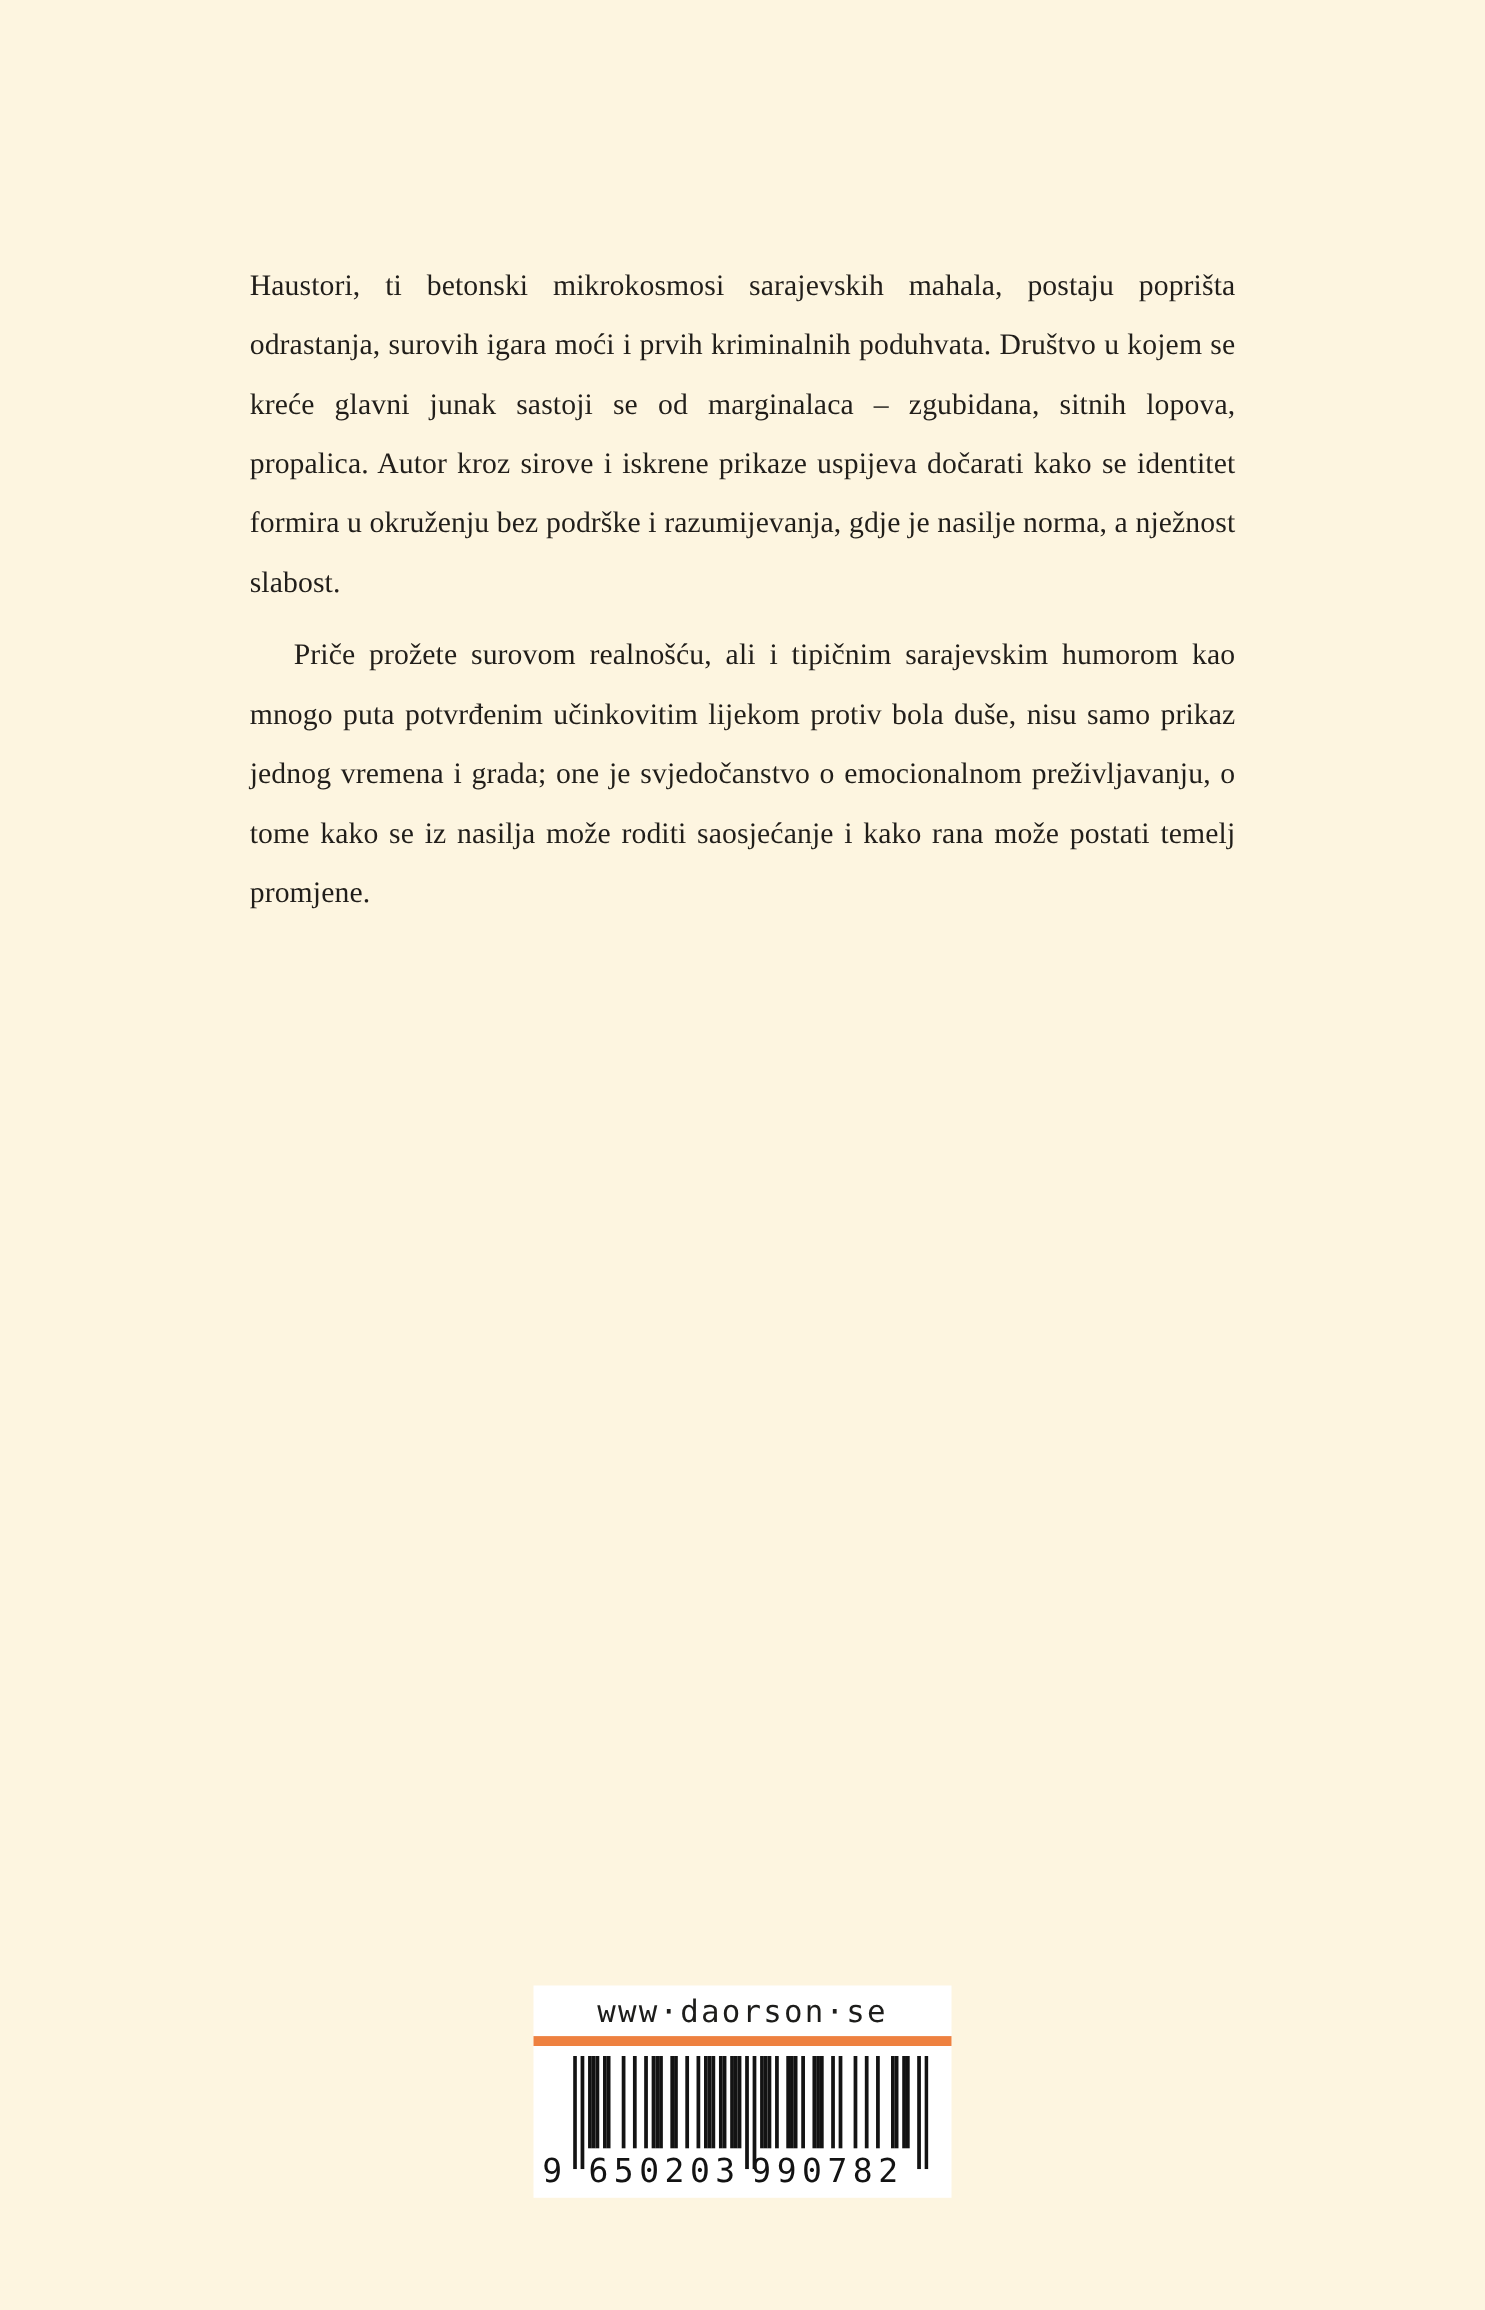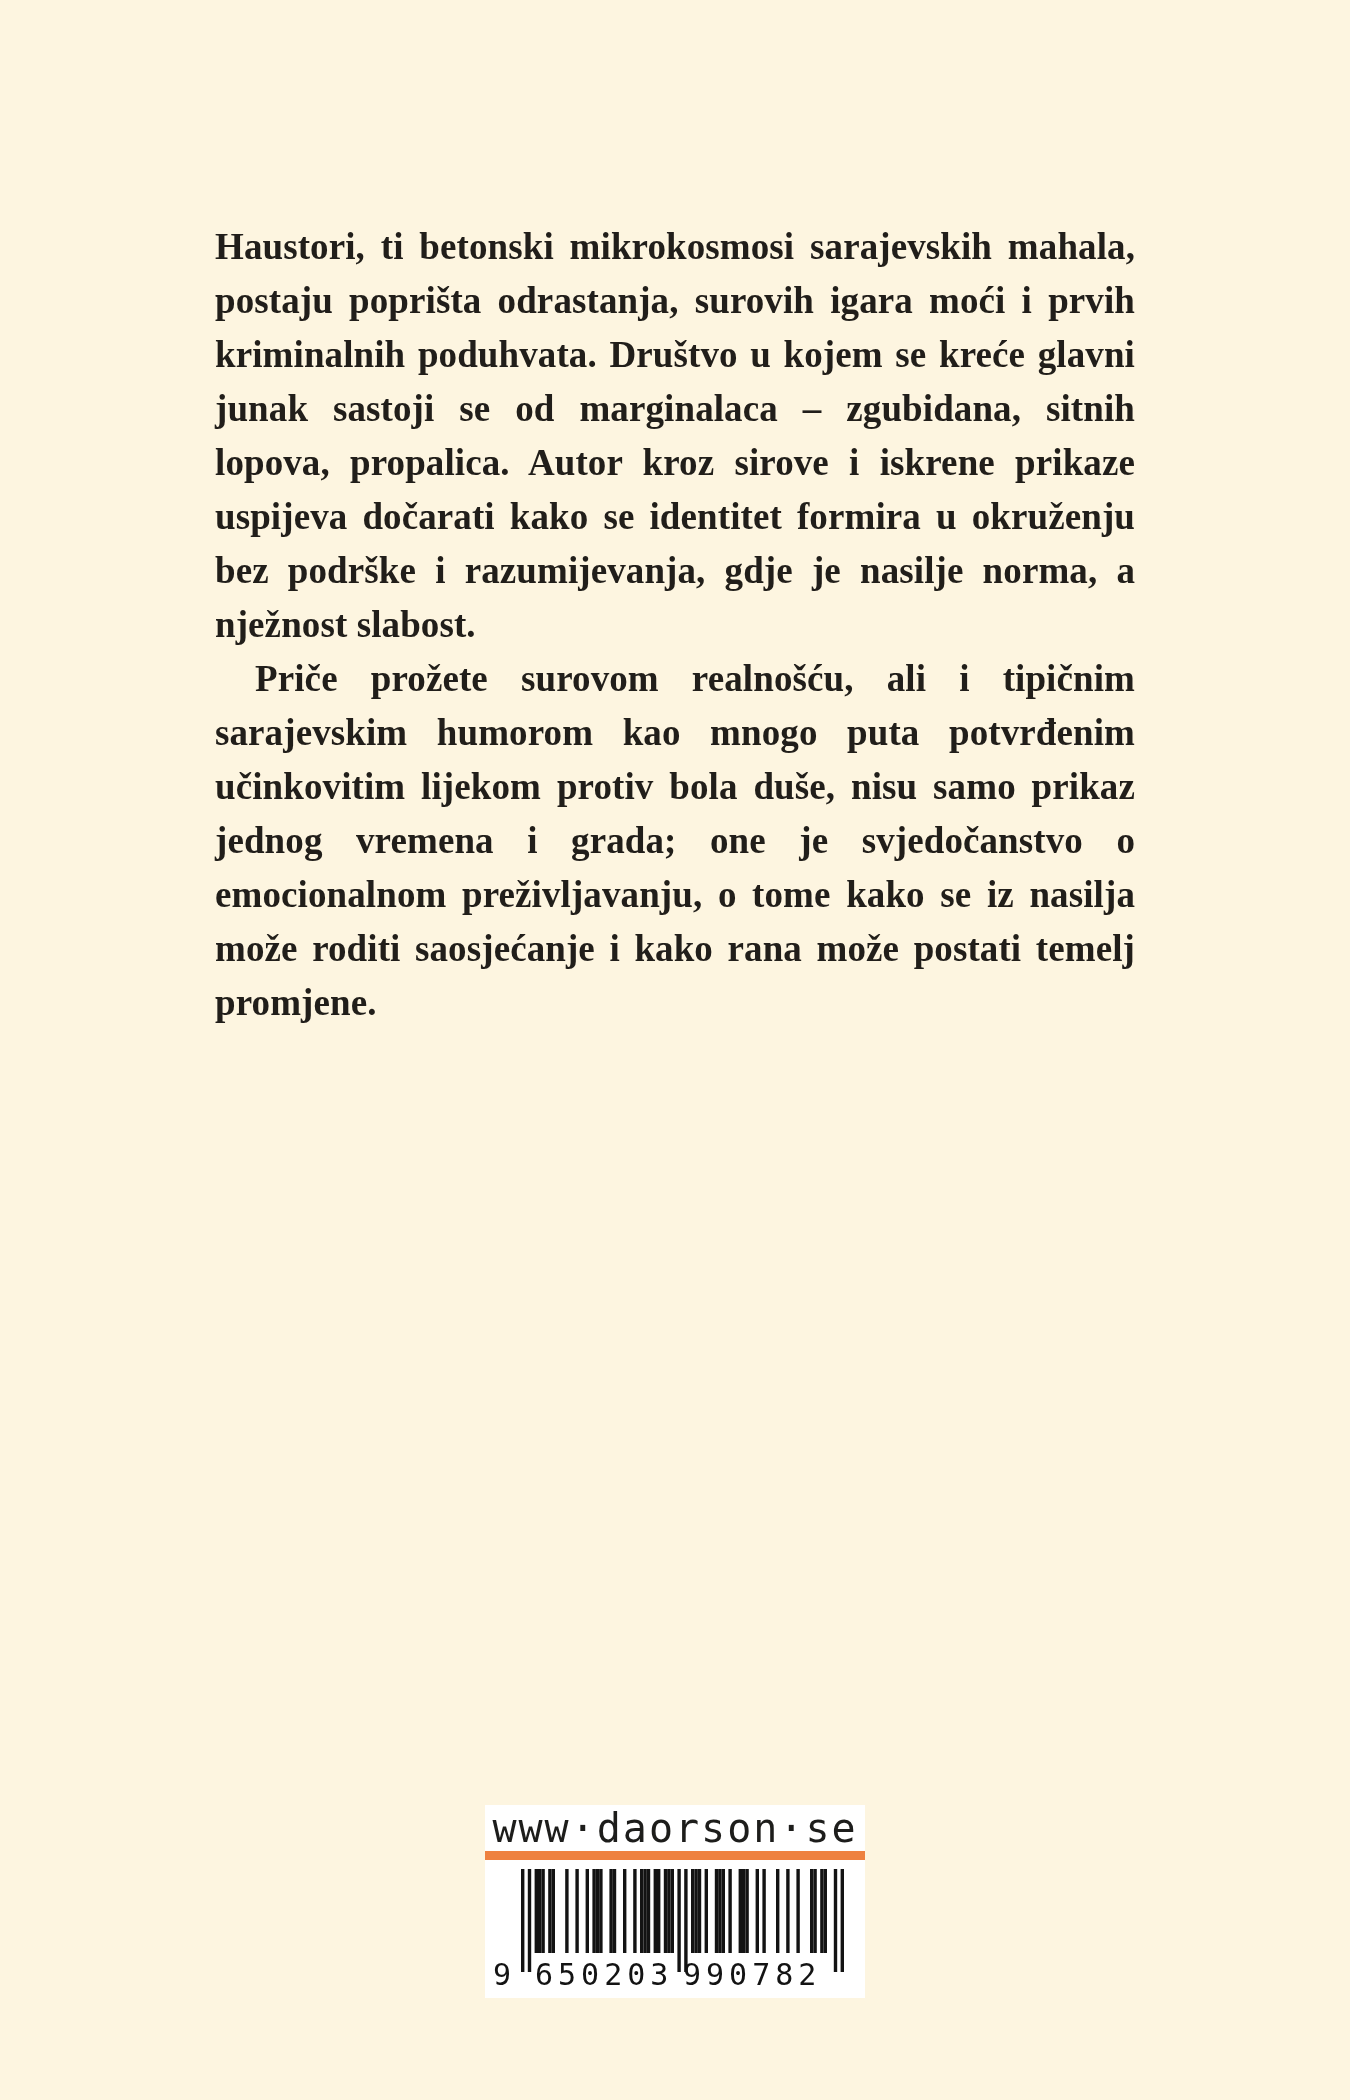--- a/index.html
+++ b/index.html
@@ -15,27 +15,26 @@
     font-family: "Liberation Serif", serif;
   }
   .text-block {
     position: absolute;
     left: 215px;
     top: 220px;
     width: 920px;
     color: #211E1A;
   }
   .text-block p {
-    margin: 0;
-    font-size: 37px;
+    margin: 12px;
+    font-size: 27px;
     line-height: 54px;
     text-align: justify;
     text-justify: inter-word;
     letter-spacing: 0.1px;
-    font-weight: bold;
   }
   .text-block p.indented {
     text-indent: 40px;
   }
   .author {
     margin-top: 52px;
     font-size: 35px;
     line-height: 54px;
     text-align: right;
     color: #211E1A;
@@ -51,21 +50,21 @@
   .barcode-url {
     position: absolute;
     top: 0;
     left: 0;
     right: 0;
     height: 46px;
     display: flex;
     align-items: center;
     justify-content: center;
     font-family: "DejaVu Sans Mono", monospace;
-    font-size: 40px;
+    font-size: 28px;
     letter-spacing: 2px;
     color: #1D1D1B;
   }
   .barcode-rule {
     position: absolute;
     top: 46px;
     left: 0;
     right: 0;
     height: 9px;
     background: #EE8140;

